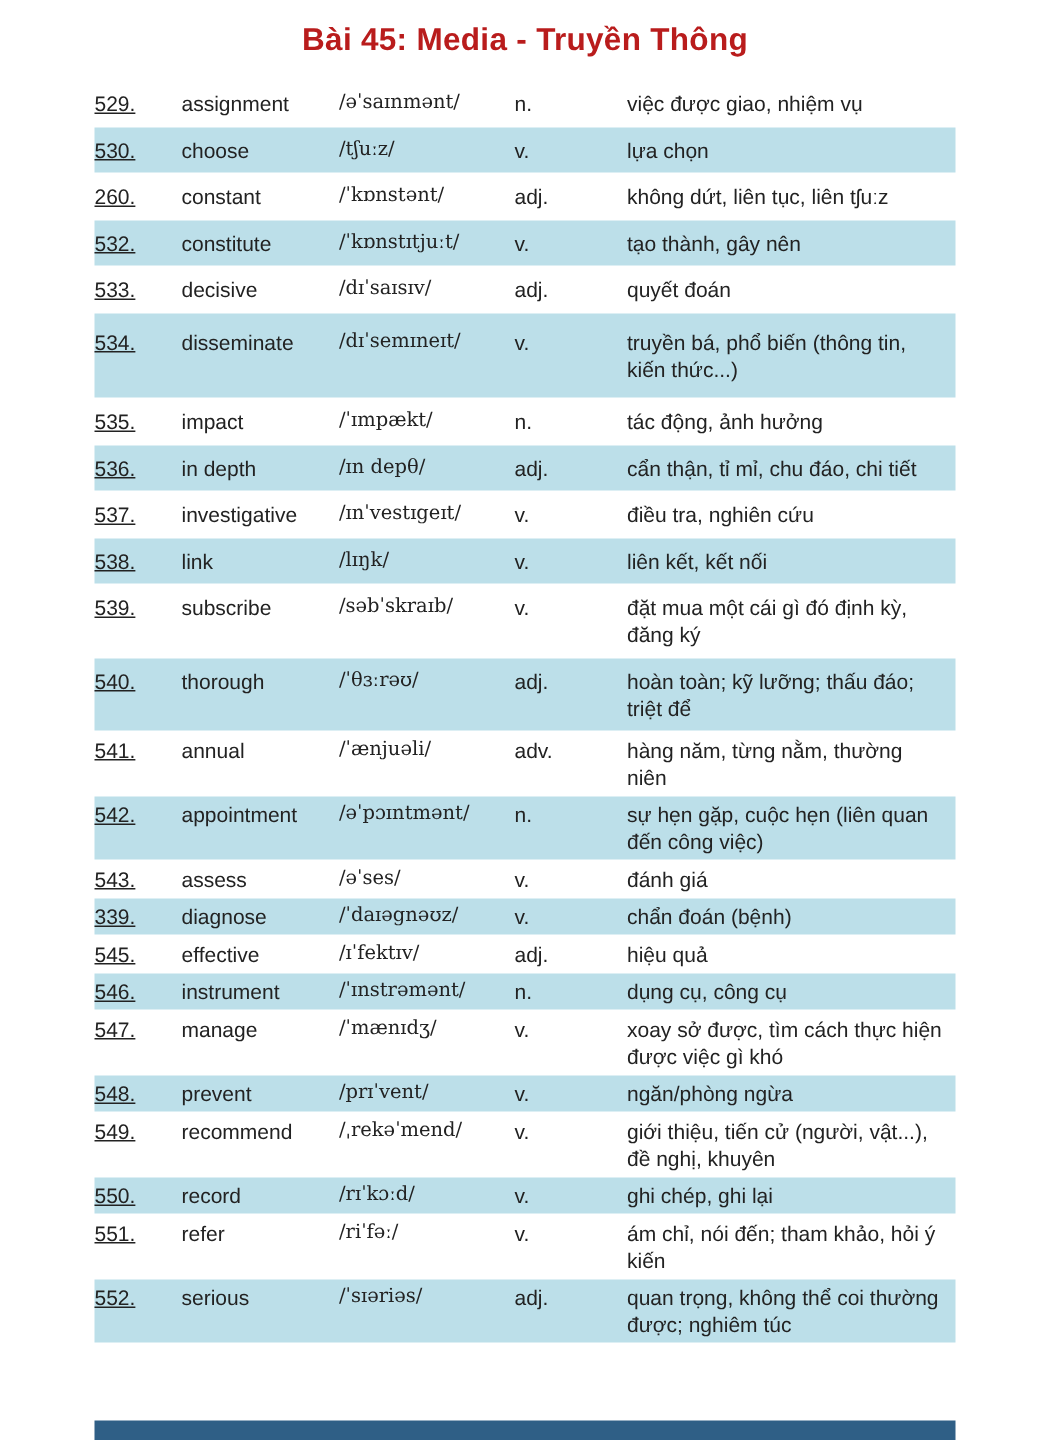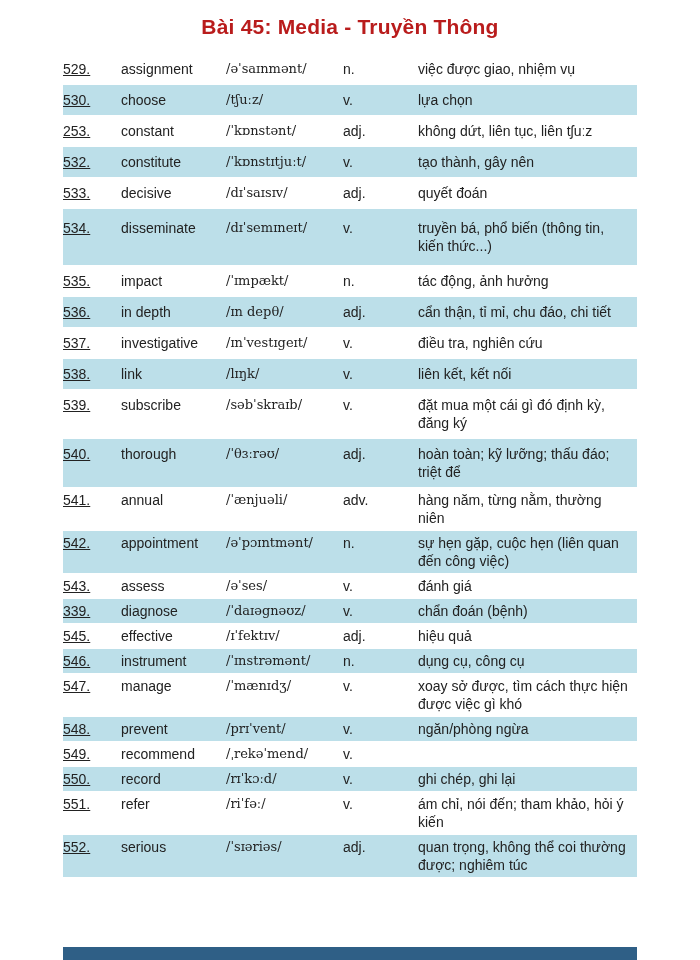--- a/index.html
+++ b/index.html
@@ -73,21 +73,21 @@
 
   <div class="row blue">
     <span class="c-num">530.</span>
     <span class="c-word">choose</span>
     <span class="c-ipa">/tʃuːz/</span>
     <span class="c-pos">v.</span>
     <span class="c-meaning">lựa chọn</span>
   </div>
 
   <div class="row">
-    <span class="c-num">253.</span>
+    <span class="c-num">260.</span>
     <span class="c-word">constant</span>
     <span class="c-ipa">/ˈkɒnstənt/</span>
     <span class="c-pos">adj.</span>
     <span class="c-meaning">không dứt, liên tục, liên tʃuːz</span>
   </div>
 
   <div class="row blue">
     <span class="c-num">532.</span>
     <span class="c-word">constitute</span>
     <span class="c-ipa">/ˈkɒnstɪtjuːt/</span>
@@ -225,20 +225,21 @@
     <span class="c-ipa">/prɪˈvent/</span>
     <span class="c-pos">v.</span>
     <span class="c-meaning">ngăn/phòng ngừa</span>
   </div>
 
   <div class="row compact">
     <span class="c-num">549.</span>
     <span class="c-word">recommend</span>
     <span class="c-ipa">/ˌrekəˈmend/</span>
     <span class="c-pos">v.</span>
+    <span class="c-meaning">giới thiệu, tiến cử (người, vật...), đề nghị, khuyên</span>
   </div>
 
   <div class="row blue compact">
     <span class="c-num">550.</span>
     <span class="c-word">record</span>
     <span class="c-ipa">/rɪˈkɔːd/</span>
     <span class="c-pos">v.</span>
     <span class="c-meaning">ghi chép, ghi lại</span>
   </div>
 

